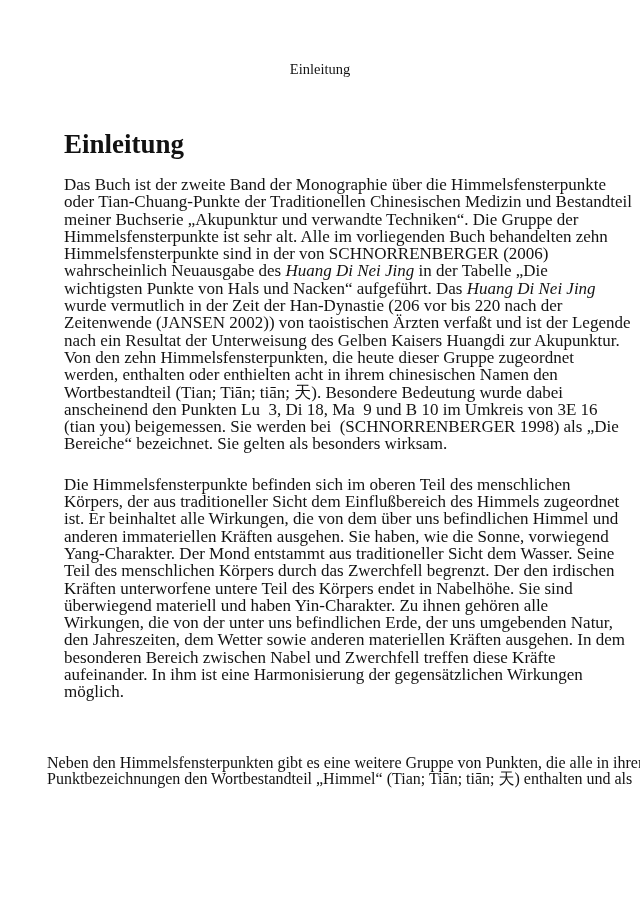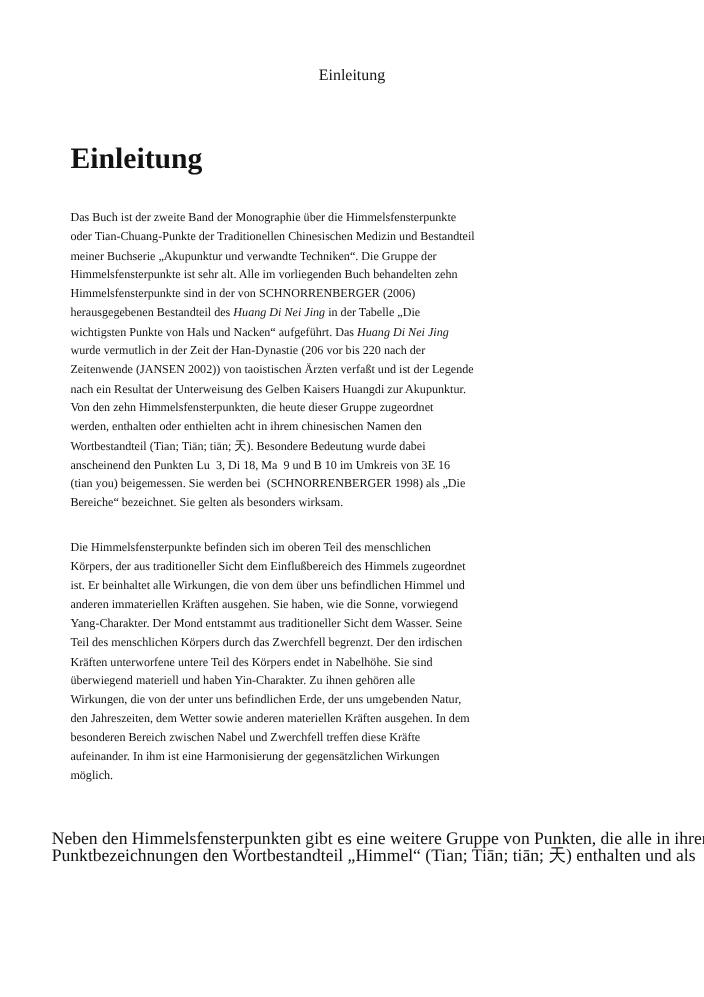--- a/index.html
+++ b/index.html
@@ -22,22 +22,22 @@
     font-size: 14.5px;
   }
   .title {
     position: absolute;
     top: 129px; left: 64px;
     font-size: 27px;
     font-weight: 700;
   }
   .content {
     position: absolute;
-    top: 190px; left: 64px; width: 516px;
-    font-size: 11px;
+    top: 176px; left: 64px; width: 516px;
+    font-size: 17px;
     line-height: 17.3px;
   }
   .paragraph + .paragraph { margin-top: 23px; }
   .line { white-space: pre; }
   .it { font-style: italic; margin-top: 39px; }
   .footnote {
     position: absolute;
     top: 755px; left: 47px; width: 552px;
     font-size: 16px;
     line-height: 15.8px;
@@ -57,21 +57,21 @@
 
   <h1 class="title">Einleitung</h1>
 
   <div class="content">
       <div class="paragraph">
         <div class="line"><span>Das Buch ist der zweite Band der Monographie über die Himmelsfensterpunkte</span></div>
         <div class="line"><span>oder Tian-Chuang-Punkte der Traditionellen Chinesischen Medizin und Bestandteil</span></div>
         <div class="line"><span>meiner Buchserie „Akupunktur und verwandte Techniken“. Die Gruppe der</span></div>
         <div class="line"><span>Himmelsfensterpunkte ist sehr alt. Alle im vorliegenden Buch behandelten zehn</span></div>
         <div class="line"><span>Himmelsfensterpunkte sind in der von SCHNORRENBERGER (2006)</span></div>
-        <div class="line"><span>herausgegebenen Bestandteil des </span><span class="it">Huang Di Nei Jing</span><span> in der Tabelle „Die</span></div>
+        <div class="line"><span>wahrscheinlich Neuausgabe des </span><span class="it">Huang Di Nei Jing</span><span> in der Tabelle „Die</span></div>
         <div class="line"><span>wichtigsten Punkte von Hals und Nacken“ aufgeführt. Das </span><span class="it">Huang Di Nei Jing</span></div>
         <div class="line"><span>wurde vermutlich in der Zeit der Han-Dynastie (206 vor bis 220 nach der</span></div>
         <div class="line"><span>Zeitenwende (JANSEN 2002)) von taoistischen Ärzten verfaßt und ist der Legende</span></div>
         <div class="line"><span>nach ein Resultat der Unterweisung des Gelben Kaisers Huangdi zur Akupunktur.</span></div>
         <div class="line"><span>Von den zehn Himmelsfensterpunkten, die heute dieser Gruppe zugeordnet</span></div>
         <div class="line"><span>werden, enthalten oder enthielten acht in ihrem chinesischen Namen den</span></div>
         <div class="line"><span>Wortbestandteil (Tian; Tiān; tiān; 天). Besondere Bedeutung wurde dabei</span></div>
         <div class="line"><span>anscheinend den Punkten Lu  3, Di 18, Ma  9 und B 10 im Umkreis von 3E 16</span></div>
         <div class="line"><span>(tian you) beigemessen. Sie werden bei  (SCHNORRENBERGER 1998) als „Die</span></div>
         <div class="line"><span>Bereiche“ bezeichnet. Sie gelten als besonders wirksam.</span></div>

